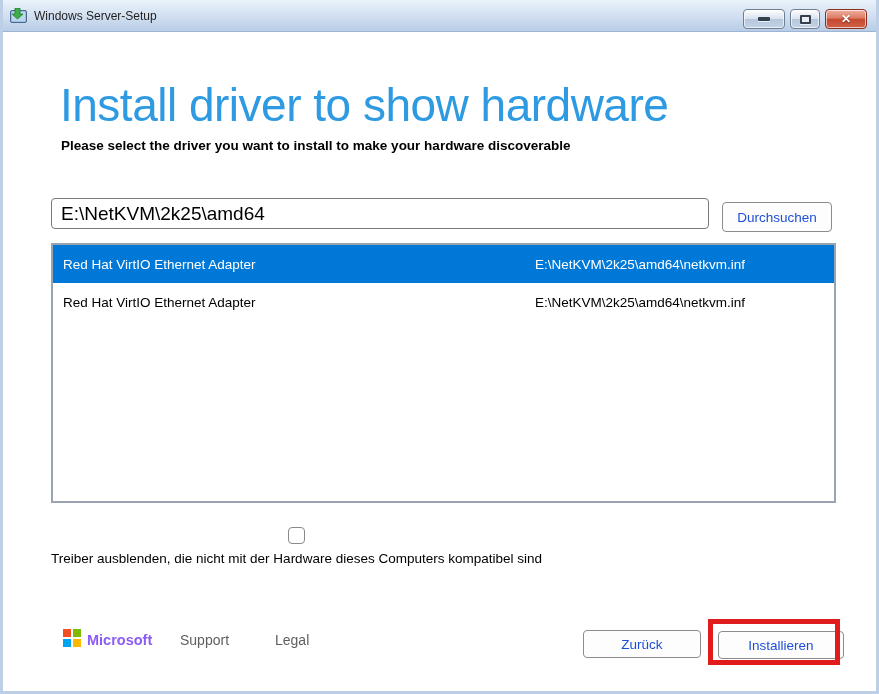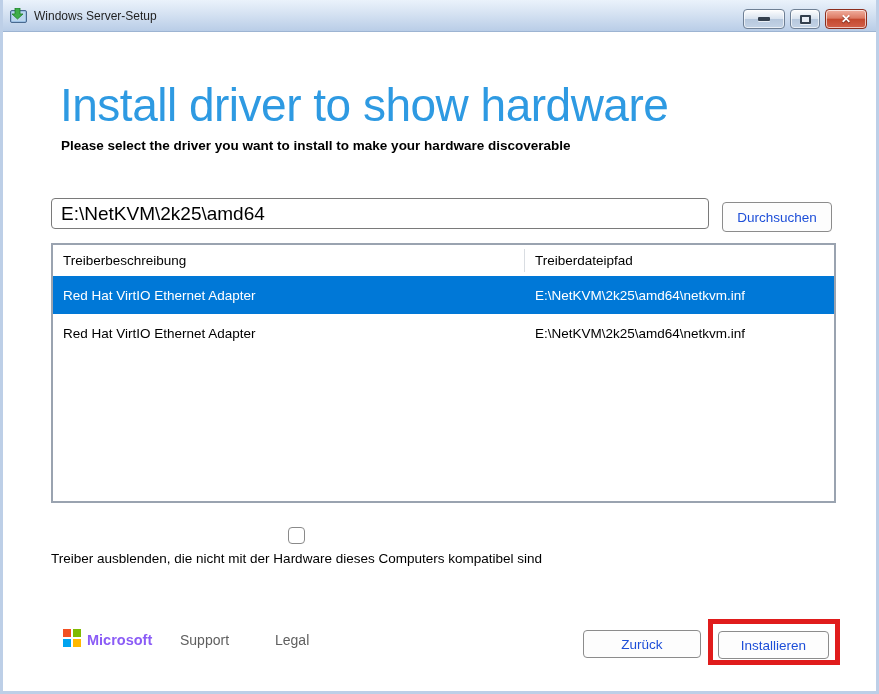--- a/index.html
+++ b/index.html
@@ -64,21 +64,21 @@
   .chk-box { width:17px; height:17px; border:1.5px solid #8a8a8a; border-radius:4px; background:#fff; }
   .chk-label { font-size:13.5px; color:#000; }
   
   .ms-logo { position:absolute; left:60px; top:629px; width:18px; height:18px; display:grid; grid-template-columns:8px 8px; grid-template-rows:8px 8px; gap:2px; }
   .sq { width:8px; height:8px; }
   .brand { position:absolute; left:84px; top:632px; font-size:14.5px; font-weight:bold; color:#8b5cf6; }
   .flink { position:absolute; top:632px; font-size:14px; color:#5f5f5f; }
   .flink.support { left:177px; }
   .flink.legal { left:272px; }
   .back-btn { position:absolute; left:580px; top:630px; width:118px; height:28px; }
-  .install-btn { position:absolute; left:715px; top:631px; width:111px; height:28px; }
+  .install-btn { position:absolute; left:715px; top:631px; width:126px; height:28px; }
   .annotation {
     position:absolute; left:705px; top:619px; width:132px; height:46px;
     border:5px solid #e01c1c; pointer-events:none; z-index:5;
   }
 </style>
 </head>
 <body>
 
 <div class="window">
 
@@ -102,25 +102,20 @@
     </div>
   </div>
 
   <div class="heading">Install driver to show hardware</div>
   <div class="subtitle">Please select the driver you want to install to make your hardware discoverable</div>
 
   <input class="path-input" type="text" value="E:\NetKVM\2k25\amd64" style="">
   <div class="btn browse-btn">Durchsuchen</div>
 
   <div class="driver-table">
-    <div class="t-header">
-      <div class="c1">Treiberbeschreibung</div>
-      <div class="col-divider"></div>
-      <div class="c2">Treiberdateipfad</div>
-    </div>
     <div class="t-row selected">
       <div class="c1">Red Hat VirtIO Ethernet Adapter</div>
       <div class="c2">E:\NetKVM\2k25\amd64\netkvm.inf</div>
     </div>
     <div class="t-row">
       <div class="c1">Red Hat VirtIO Ethernet Adapter</div>
       <div class="c2">E:\NetKVM\2k25\amd64\netkvm.inf</div>
     </div>
   </div>
 

